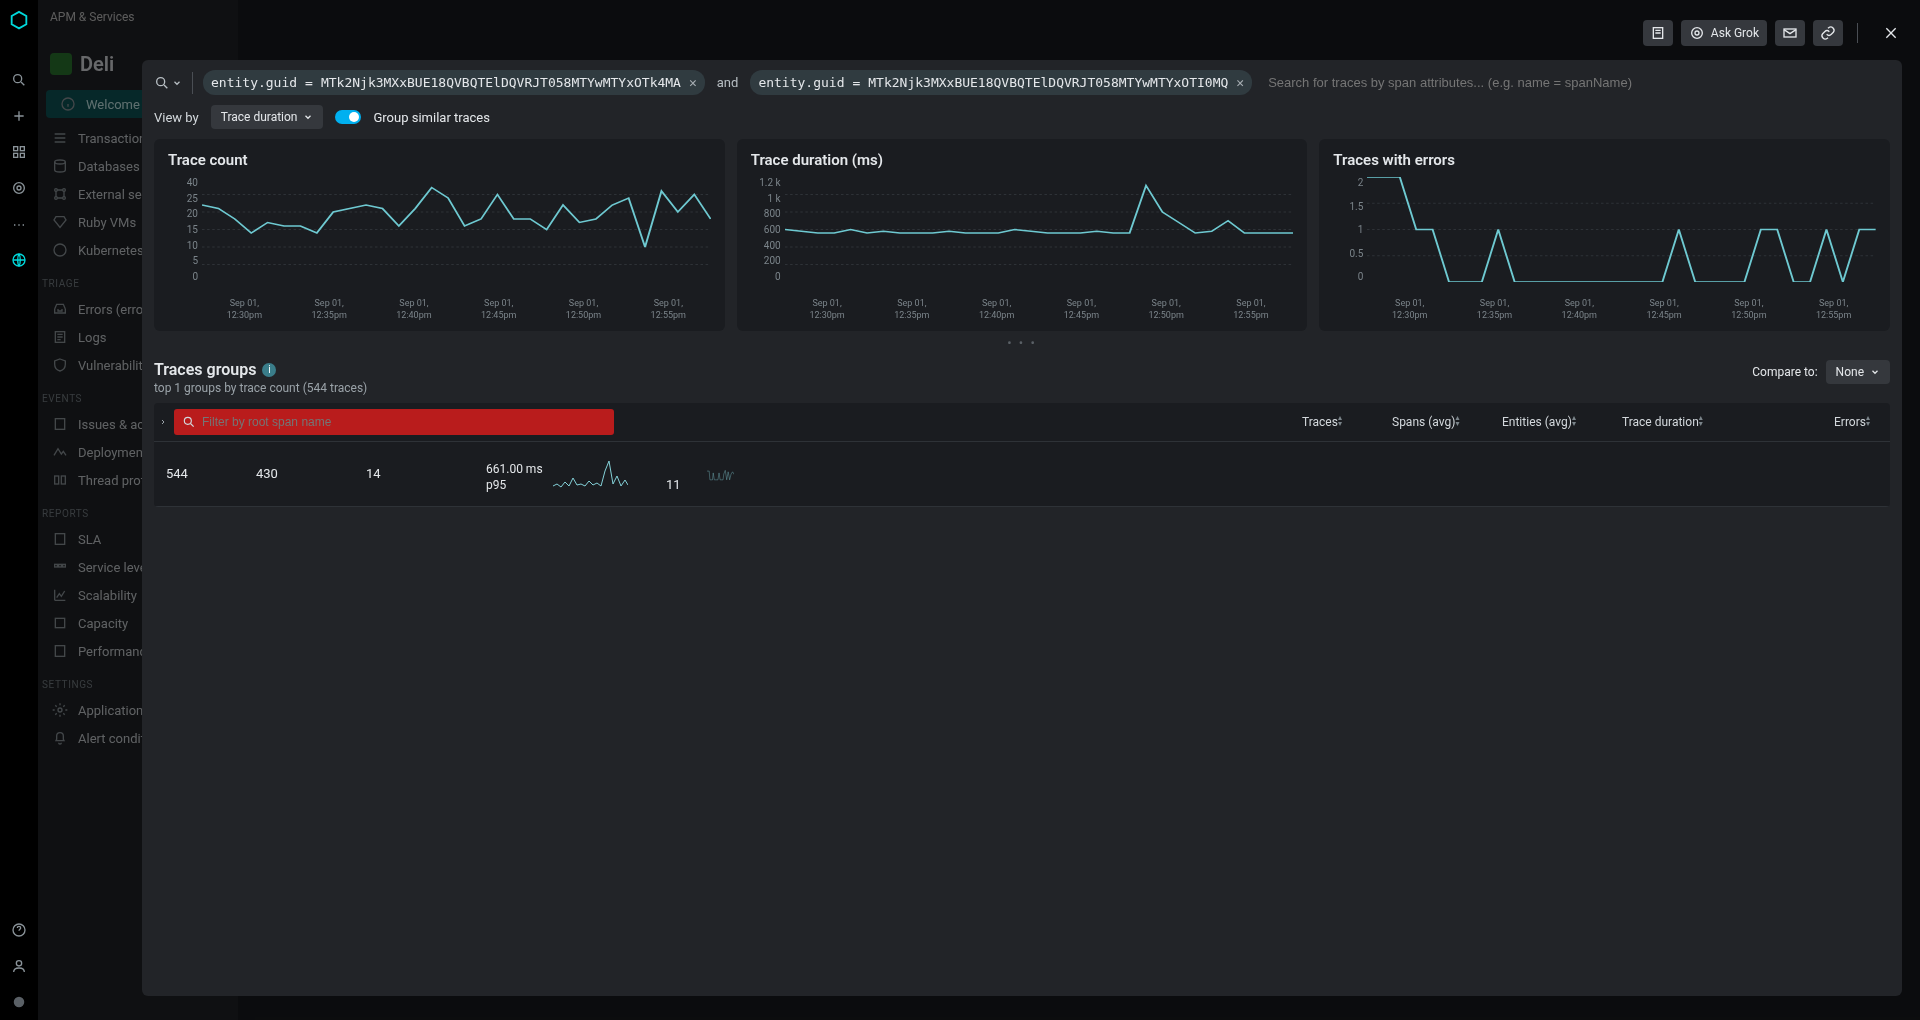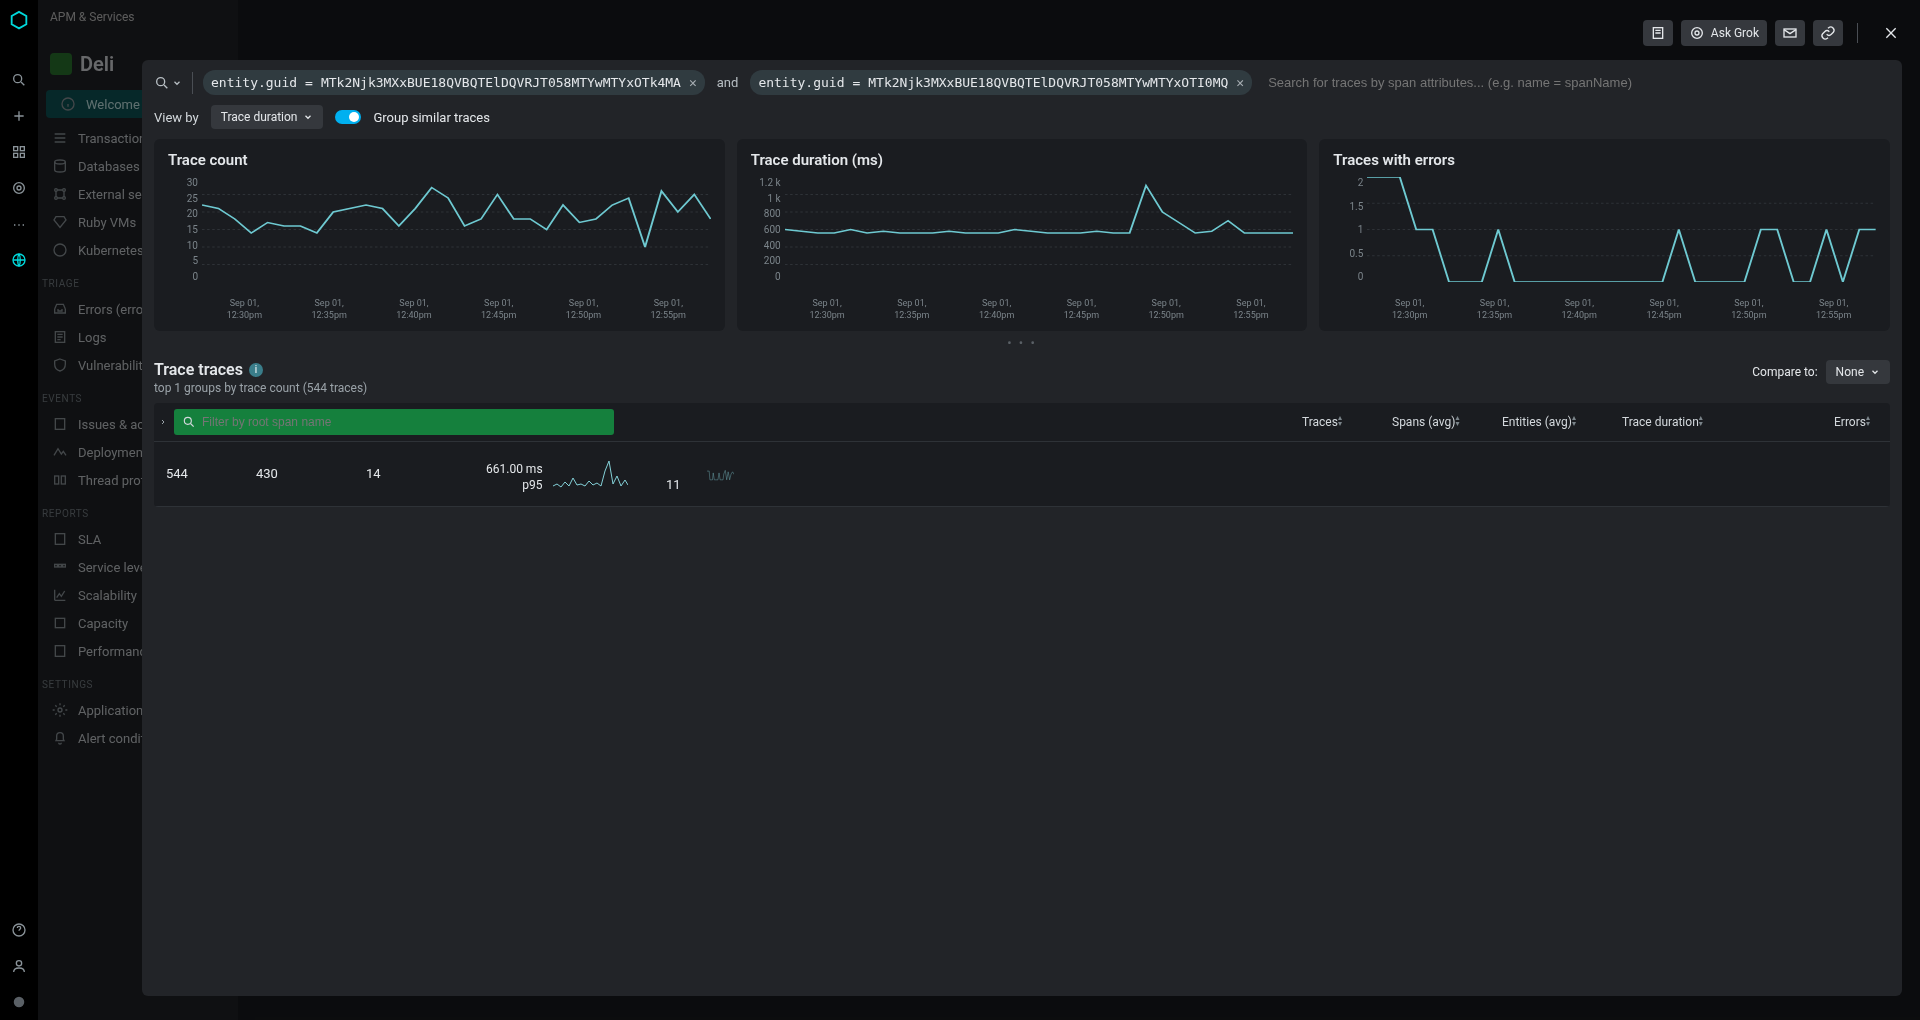--- a/index.html
+++ b/index.html
@@ -327,21 +327,21 @@
   align-items: center;
   padding: 0;
   border-bottom: 1px solid #2e3237;
   font-size: 12px;
   color: #d3d8dc;
 }
 .filter-input {
   display: flex;
   align-items: center;
   gap: 6px;
-  background: #15803d;
+  background: #b91c1c;
   border-radius: 3px;
   padding: 6px 8px;
   margin: 6px;
   width: 440px;
 }
 .filter-input input {
   background: none;
   border: none;
   outline: none;
   color: #e4e7ea;
@@ -387,21 +387,21 @@
   min-width: 460px;
 }
 .td-name .main { font-weight: 500; }
 .td-name .sub { font-size: 12px; color: #9aa2a8; margin-top: 2px; }
 .td { text-align: left; padding: 0 12px; }
 .td.w1 { width: 90px; }
 .td.w2 { width: 110px; }
 .td.w3 { width: 120px; }
 .td.w4 { width: 180px; display: flex; align-items: center; gap: 10px; }
 .td.w5 { width: 100px; display: flex; align-items: flex-end; gap: 26px; justify-content: flex-end; padding-right: 20px; }
-.dur-text { font-size: 12px; text-align: right; line-height: 1.3; margin-top: 8px; }
+.dur-text { font-size: 12px; text-align: left; line-height: 1.3; margin-top: 8px; }
 .spark { width: 75px; height: 36px; }
 .spark path { stroke: #84d1d8; fill: none; stroke-width: 1; }
 
 svg.icon { width: 16px; height: 16px; fill: none; stroke: currentColor; stroke-width: 2; }
 </style>
 </head>
 <body>
 
 <div class="nav-rail">
   <svg class="logo" viewBox="0 0 24 24">
@@ -670,21 +670,21 @@
     </div>
     <div class="toggle"></div>
     <span class="toggle-label">Group similar traces</span>
   </div>
 
   <div class="charts-row">
     <div class="chart-card">
       <div class="chart-title">Trace count</div>
       <div class="chart-body">
         <div class="y-labels">
-            <span>30</span>
+            <span>40</span>
             <span>25</span>
             <span>20</span>
             <span>15</span>
             <span>10</span>
             <span>5</span>
             <span>0</span>
           </div>
         <div class="plot-area">
           <svg viewBox="0 0 400 105" preserveAspectRatio="none">
             <line class="gridline" x1="0" y1="17.5" x2="400" y2="17.5"></line>
@@ -766,21 +766,21 @@
         </div>
     </div>
   </div>
 
   <div class="grip">• • •</div>
 
   <div class="tg-section">
     <div class="tg-header">
       <div>
         <div class="tg-title-row">
-          <span class="tg-title">Trace traces</span>
+          <span class="tg-title">Traces groups</span>
           <span class="info-icon">i</span>
         </div>
         <div class="tg-sub">top 1 groups by trace count (544 traces)</div>
       </div>
       <div class="compare-row">
         <span>Compare to:</span>
         <div class="dropdown-pill">
           <span>None</span>
           <svg width="10" height="10" viewBox="0 0 24 24" stroke="currentColor" stroke-width="3" fill="none">
               <path d="M6 9l6 6 6-6"></path>

